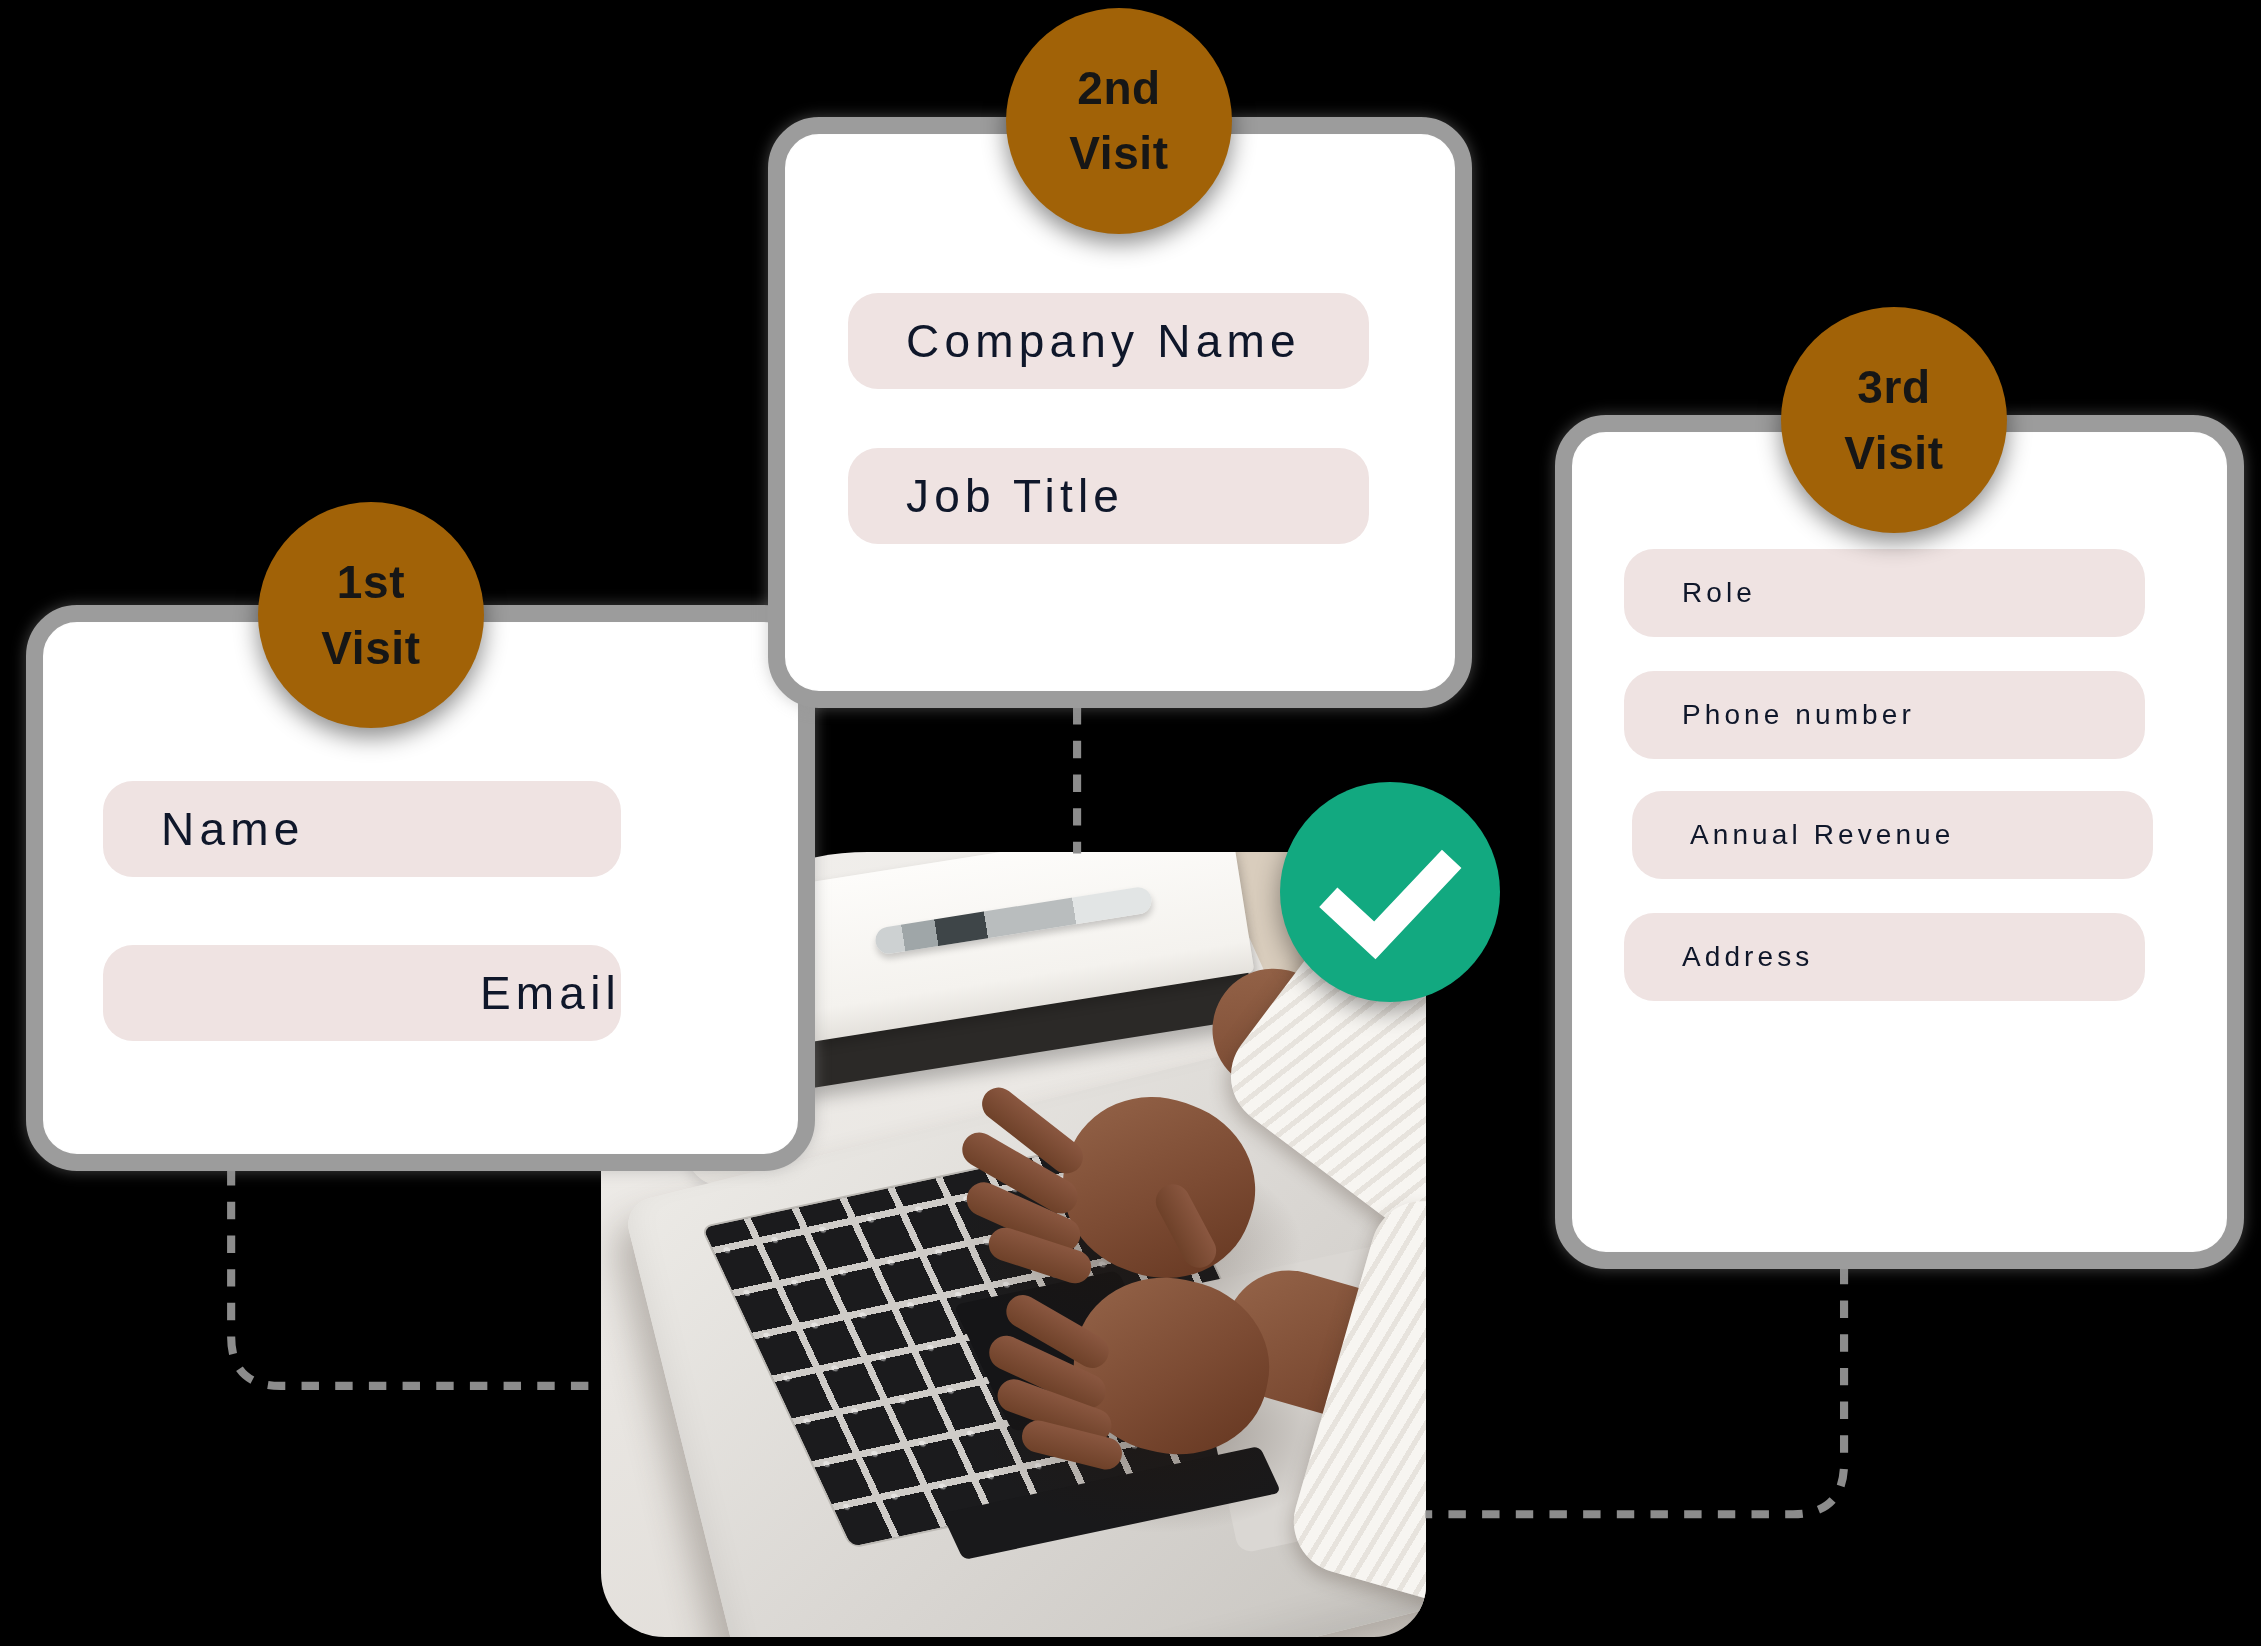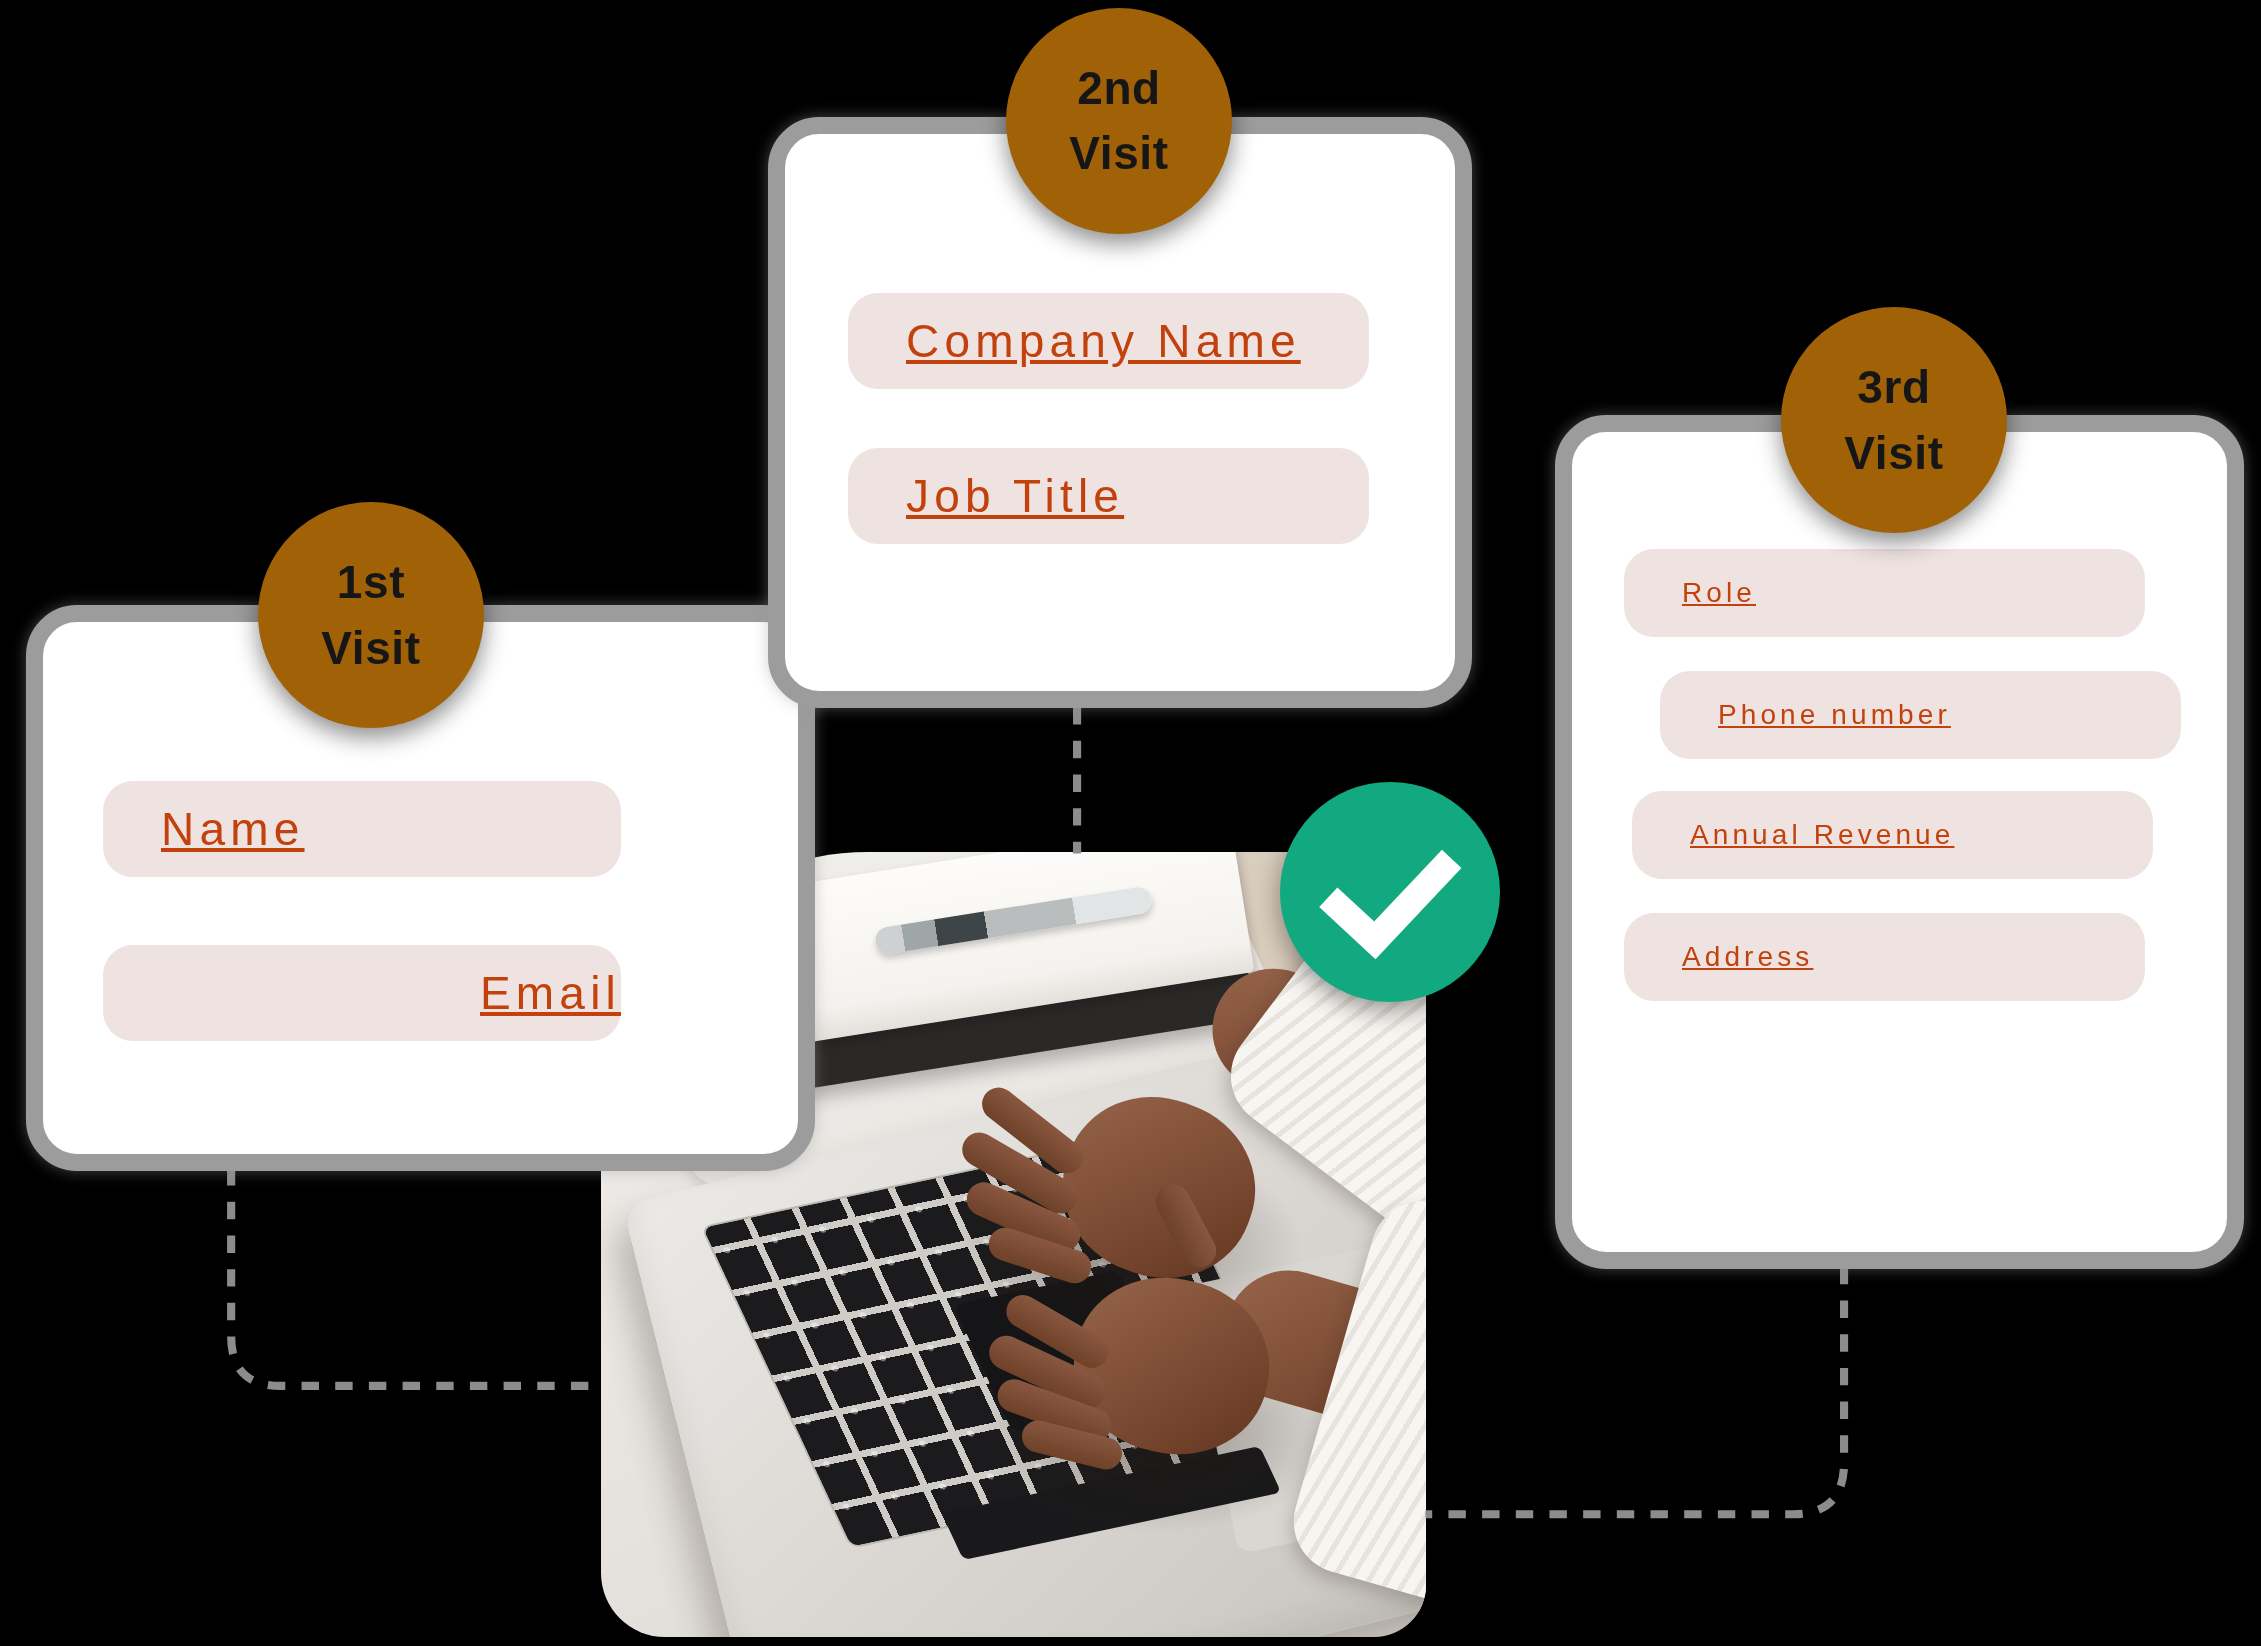--- a/index.html
+++ b/index.html
@@ -6,21 +6,21 @@
   #canvas{position:relative;width:2261px;height:1646px;background:#000;overflow:hidden;
           font-family:"Liberation Sans","DejaVu Sans",sans-serif;}
   
   .card{position:absolute;background:#fff;border:17.4px solid #9C9C9C;border-radius:51px;
         box-sizing:border-box;box-shadow:0 0 15px rgba(150,150,150,.45), inset 0 0 0 1.2px #fdfdfd;}
   .badge{position:absolute;width:226px;height:226px;border-radius:50%;background:#a16207;
          display:flex;flex-direction:column;align-items:center;justify-content:center;gap:5.8px;
          box-shadow:0 9.3px 23px rgba(0,0,0,.45);z-index:6;}
   .badge span{font-size:46px;line-height:60px;font-weight:700;color:#161616;letter-spacing:0.6px;}
   .pill{position:absolute;background:#EFE3E2;border-radius:30px;display:flex;align-items:center;}
-  .pill span{padding-left:58px;font-size:46px;letter-spacing:5.2px;color:#c2410c;text-decoration:underline;}
+  .pill span{padding-left:58px;font-size:46px;letter-spacing:5.2px;color:#0f172a;}
   .card3 .pill span{font-size:28px;letter-spacing:4.1px;}
   
   .photo{position:absolute;left:601px;top:852px;width:825px;height:785px;overflow:hidden;
          border-radius:267px 70px 52px 64px;
          background:linear-gradient(155deg,#f2f0ed 0%,#e9e6e2 45%,#dcd8d3 100%);}
   .photo *{position:absolute;}
   .wall{left:0;top:0;width:825px;height:785px;}
   .folder{left:145px;top:32px;width:499px;height:174px;background:#2B2927;border-radius:7px;
           transform:rotate(-9deg);box-shadow:0 10.5px 17.4px rgba(0,0,0,.25);}
   .notebook{left:168px;top:0px;width:476px;height:158px;border-radius:5.8px;transform:rotate(-9deg);
@@ -136,21 +136,21 @@
   </div>
   <div class="badge" style="left:1006px;top:7.5px;">
     <span>2nd</span>
     <span>Visit</span>
   </div>
 
   <div class="card cardwrap card3" style="left:1555px;top:415px;width:689px;height:854px;">
     <div class="pill" style="left:52px;top:117px;width:521px;height:88px;">
       <span>Role</span>
     </div>
-    <div class="pill" style="left:52px;top:239px;width:521px;height:88px;margin-left:36px;">
+    <div class="pill" style="left:52px;top:239px;width:521px;height:88px;">
       <span>Phone number</span>
     </div>
     <div class="pill" style="left:60px;top:359px;width:521px;height:88px;">
       <span>Annual Revenue</span>
     </div>
     <div class="pill" style="left:52px;top:481px;width:521px;height:88px;">
       <span>Address</span>
     </div>
   </div>
   <div class="badge" style="left:1781px;top:307px;">

